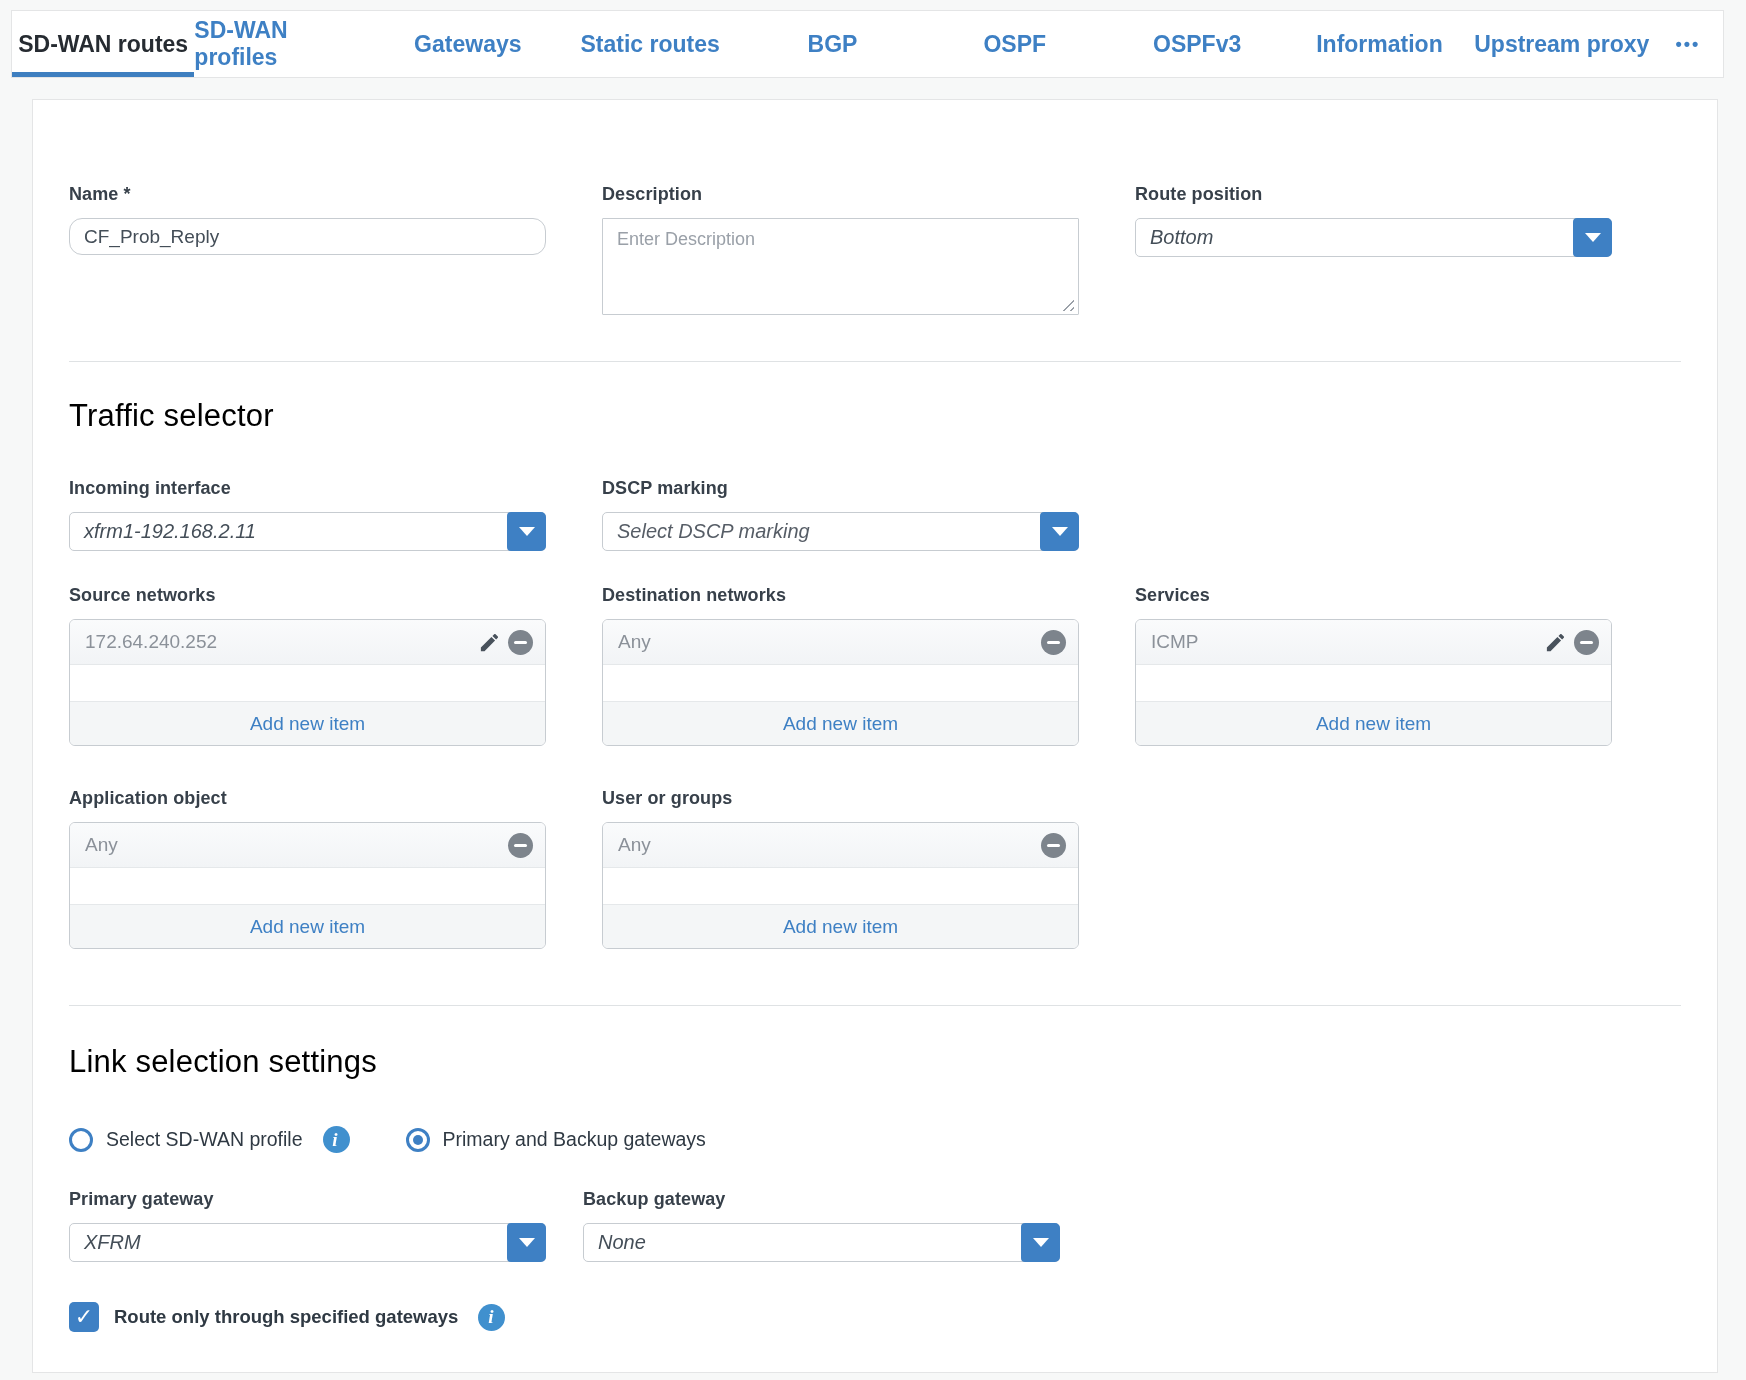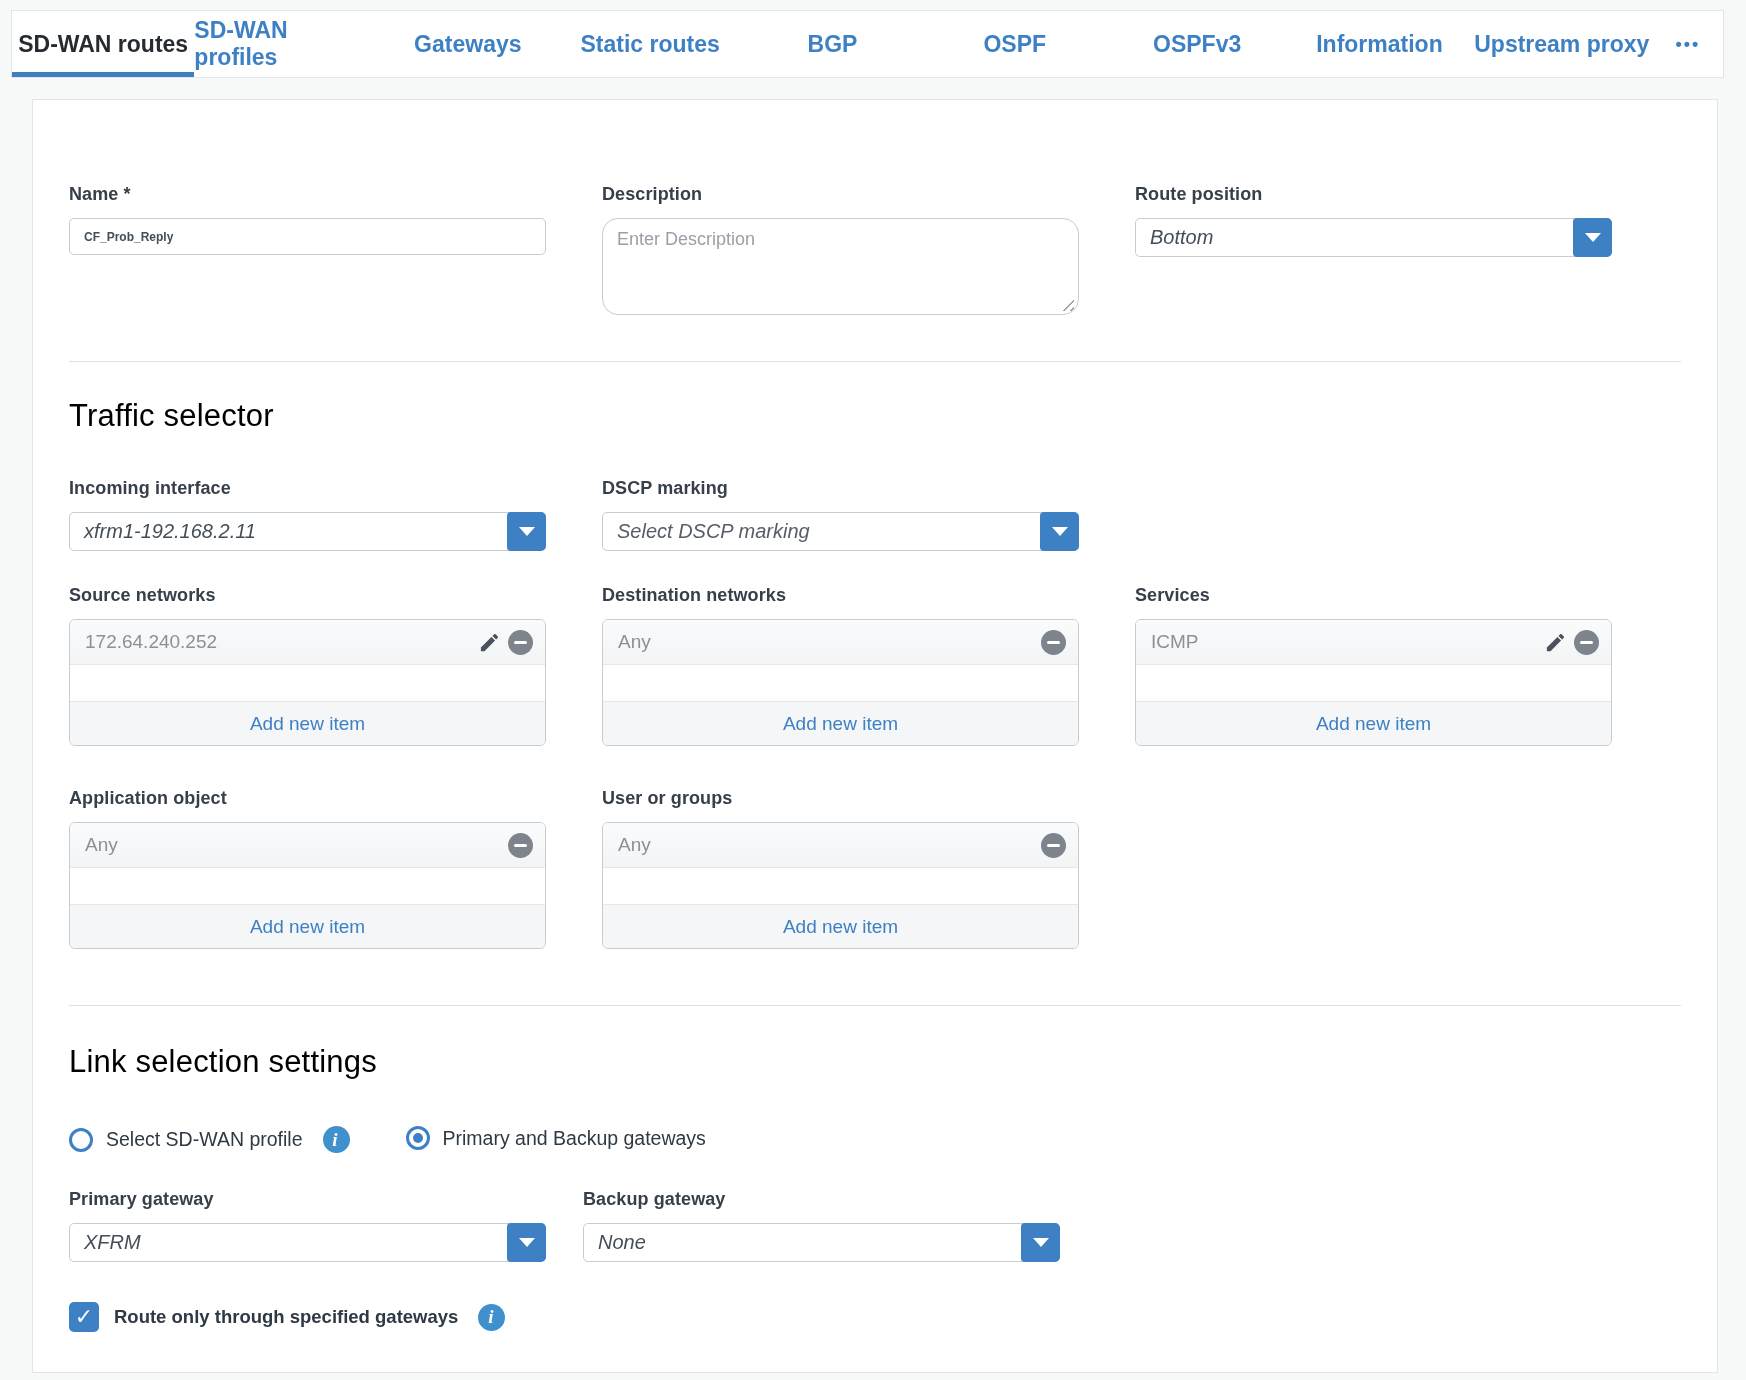--- a/index.html
+++ b/index.html
@@ -62,36 +62,35 @@
     font-weight: bold;
     color: #37404a;
     margin-bottom: 13px;
     letter-spacing: .1px;
   }
 
   .text-input {
     width: 100%;
     height: 37px;
     border: 1px solid #c7ccd1;
-    border-radius: 5px;
+    border-radius: 13px;
     padding: 0 14px;
-    font-size: 12px;
+    font-size: 19px;
     color: #444e58;
     font-family: inherit;
     outline: none;
     background: #fff;
-    font-weight: bold;
   }
 
   .textarea-wrap { position: relative; width: 100%; }
   textarea.desc {
     width: 100%;
     height: 97px;
     border: 1px solid #c7ccd1;
-    border-radius: 16px;
+    border-radius: 1px;
     padding: 10px 14px;
     font-size: 18px;
     color: #444e58;
     font-family: inherit;
     resize: none;
     outline: none;
   }
   textarea.desc::placeholder { color: #9aa0a8; }
   .resize-handle {
     position: absolute;
@@ -191,21 +190,21 @@
     letter-spacing: .2px;
   }
   .section-heading.h1 { margin: 36px 0 44px; }
   .section-heading.h2 { margin: 38px 0 46px; }
 
   .row-selects { margin-bottom: 34px; }
   .row-boxes1 { margin-bottom: 42px; }
   .row-gateways { margin-bottom: 36px; gap: 37px; }
 
   
-  .radio-row { display: flex; align-items: flex-start; margin-bottom: 36px; }
+  .radio-row { display: flex; align-items: center; margin-bottom: 36px; }
   .radio-group { display: flex; align-items: center; cursor: pointer; }
   .radio-group + .radio-group { margin-left: 56px; }
   .radio {
     width: 24px; height: 24px;
     border: 3px solid #3e80c4;
     border-radius: 50%;
     background: #fff;
     position: relative;
     flex: 0 0 auto;
   }

